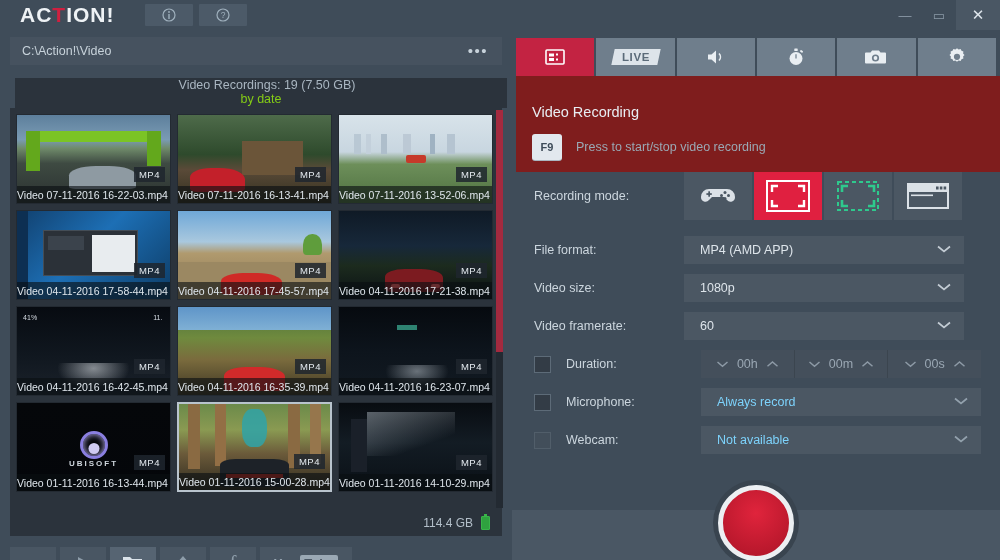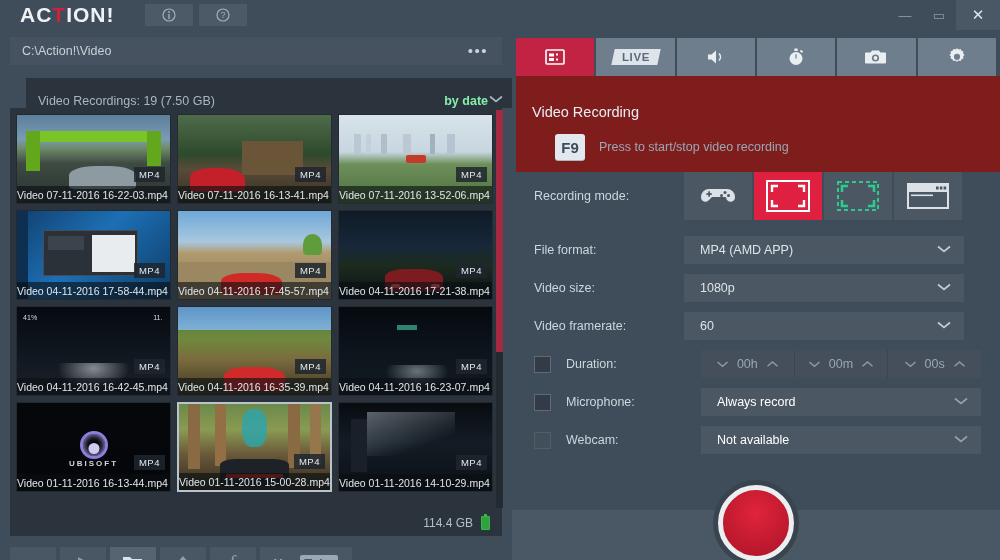--- a/index.html
+++ b/index.html
@@ -58,26 +58,26 @@
     display: flex; align-items: center;
   }
   .pathbar .path {
     color: #c7d2da; font-size: 12.5px; margin-left: 12px; flex: 1;
   }
   .pathbar .dots {
     color: #c7d2da; font-size: 15px; letter-spacing: 1.5px;
     margin-right: 14px; line-height: 8px;
   }
   .listhead {
-    position: absolute; left: 26px; top: 48px; width: 492px; height: 30px;
+    position: absolute; left: 15px; top: 48px; width: 492px; height: 30px;
     background: #2b333c;
-    display: flex; align-items: flex-end;
+    display: flex; align-items: center; flex-direction: column;
   }
   .listhead .lbl { color: #a9b6c1; font-size: 12.5px; margin-left: 12px; flex: 1; }
-  .listhead .sort { color: #86efac; font-size: 12.5px; margin-right: 0; font-weight: bold; }
+  .listhead .sort { color: #84cc16; font-size: 12.5px; margin-right: 0; }
   .listhead .chev { margin-right: 14px; }
 
   .grid {
     position: absolute; left: 10px; top: 78px; width: 492px; height: 402px;
     background: #2b333c;
     padding: 6px 6px 0 6px;
     overflow: hidden;
   }
   .gridinner { display: flex; flex-wrap: wrap; gap: 6px 6px; }
   .thumb {
@@ -173,23 +173,22 @@
     background: #7f1d1d;
     padding: 28px 0 0 16px;
   }
   .headerblock .title { color: #e8eef3; font-size: 14.5px; }
   .hkrow { display: flex; align-items: center; margin-top: 14px; }
   .keycap {
     width: 30px; height: 26px;
     background: #e2e8ee; color: #3d4b58;
     border-radius: 3px;
     display: flex; align-items: center; justify-content: center;
-    font-size: 15px; font-weight: bold;
+    font-size: 11px; font-weight: bold;
     box-shadow: 0 1px 0 #aab6c0;
-    margin-left: 23px;
   }
   .hkrow .hint { color: #9aa8b4; font-size: 12.5px; margin-left: 14px; }
 
   .settings { position: absolute; left: 0; top: 142px; width: 488px; }
   .row { display: flex; align-items: center; margin-bottom: 10px; }
   .row .label {
     width: 172px; padding-left: 22px;
     color: #ccd6de; font-size: 12.5px;
   }
 
@@ -201,21 +200,21 @@
   }
   .modebtn.sel { background: #e02040; }
 
   .dd {
     width: 280px; height: 28px;
     background: #4b5763;
     display: flex; align-items: center;
     color: #dde4ea; font-size: 12.5px;
   }
   .dd .val { flex: 1; margin-left: 16px; }
-  .dd.muted .val { color: #ffffff; }
+  .dd.muted .val { color: #7dd3fc; }
   .dd .chev { margin-right: 12px; }
 
   .spinners { display: flex; width: 280px; height: 28px; background: #444f5b; }
   .spin {
     flex: 1; display: flex; align-items: center; justify-content: center;
     gap: 8px; border-right: 1px solid #3b454f;
     color: #8d9aa6; font-size: 12.5px;
   }
   .spin:last-child { border-right: none; }
   .spin .num { color: #9aa7b3; }

